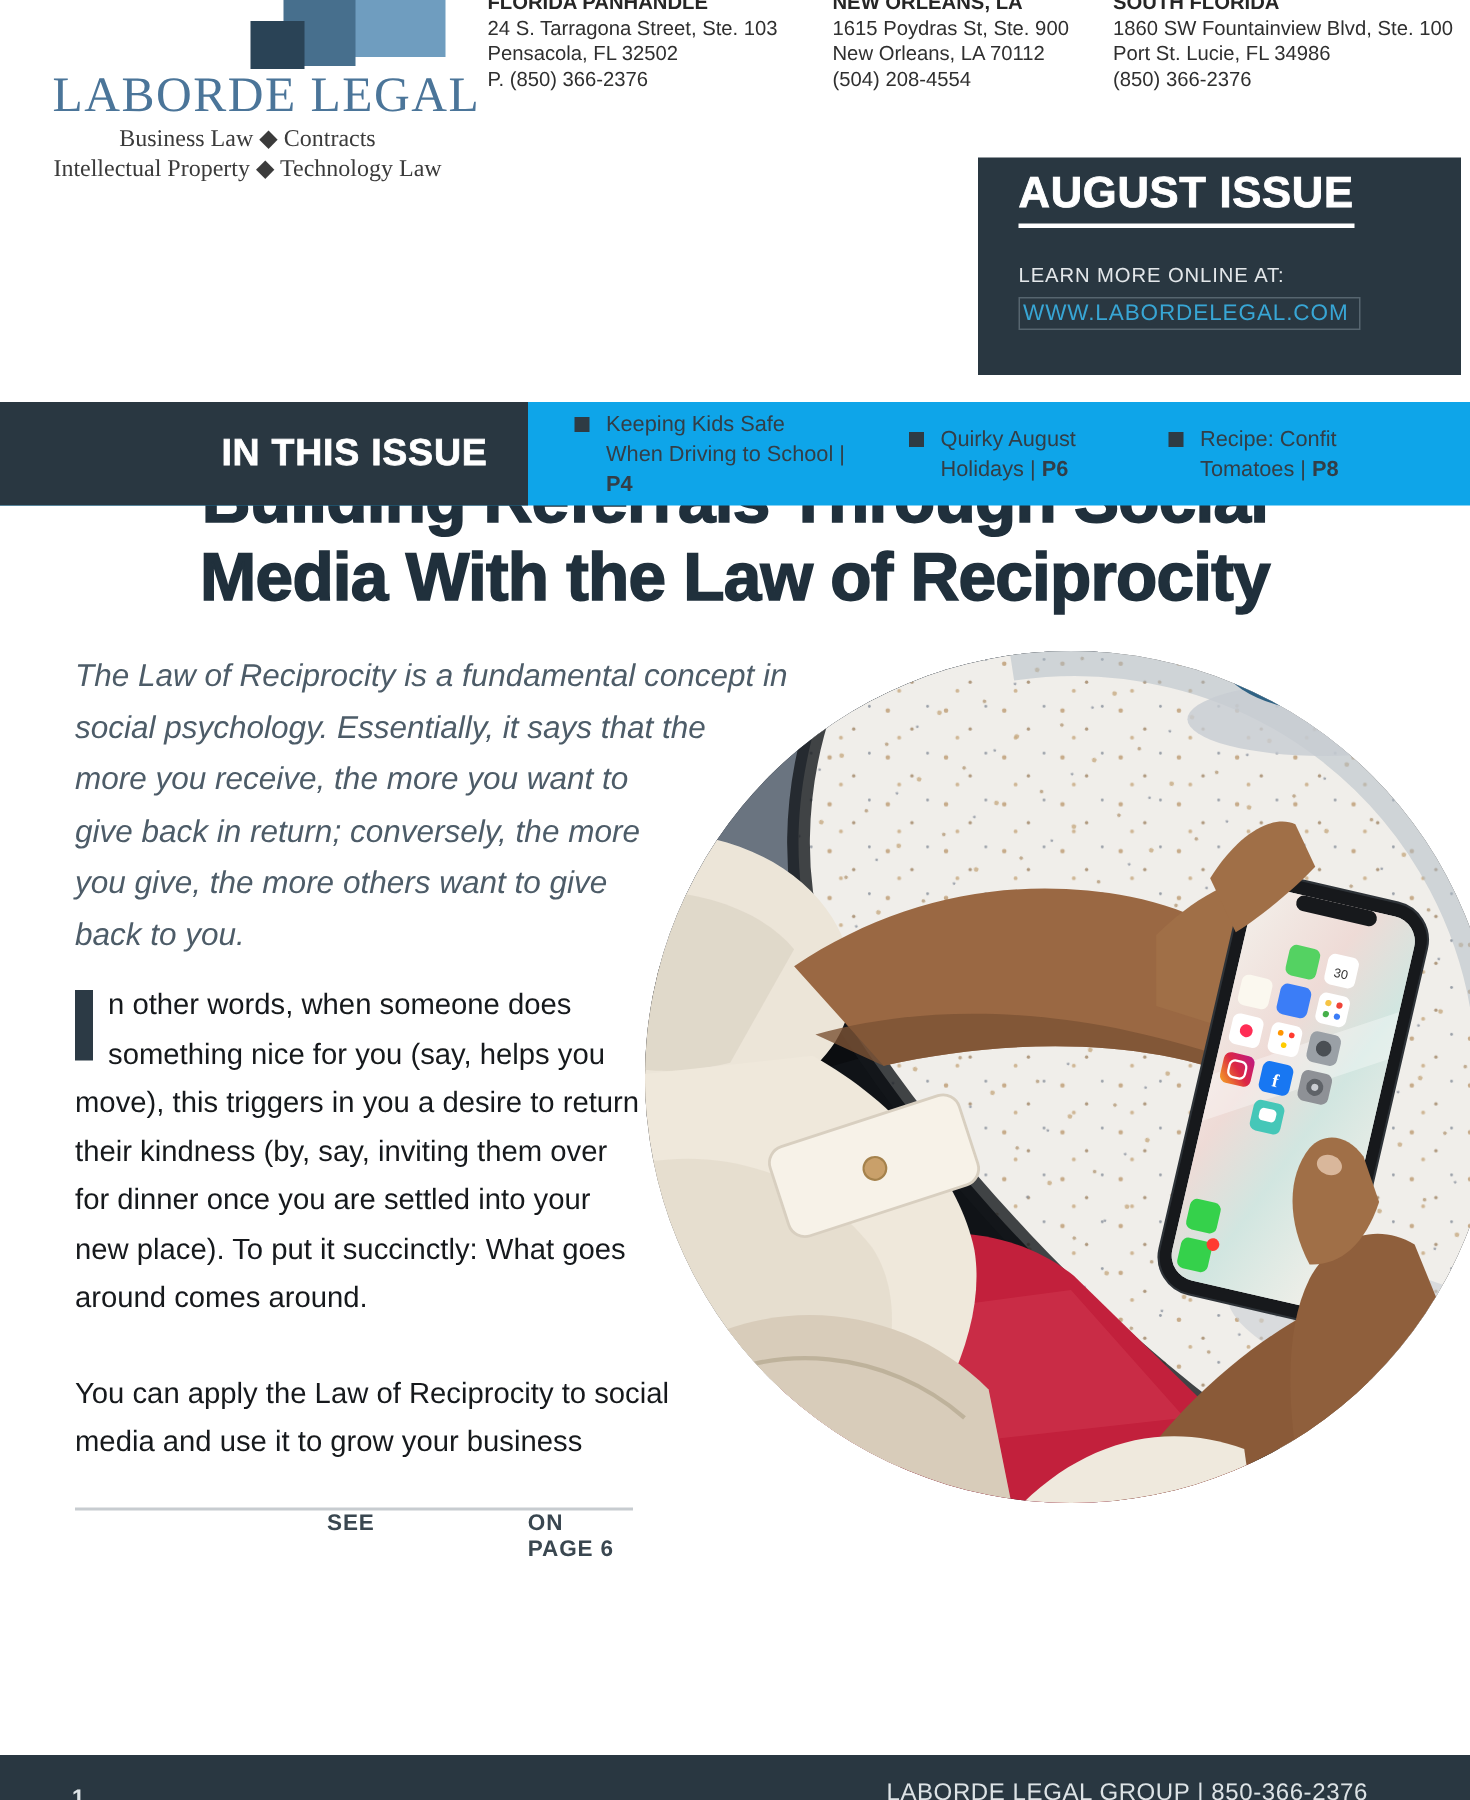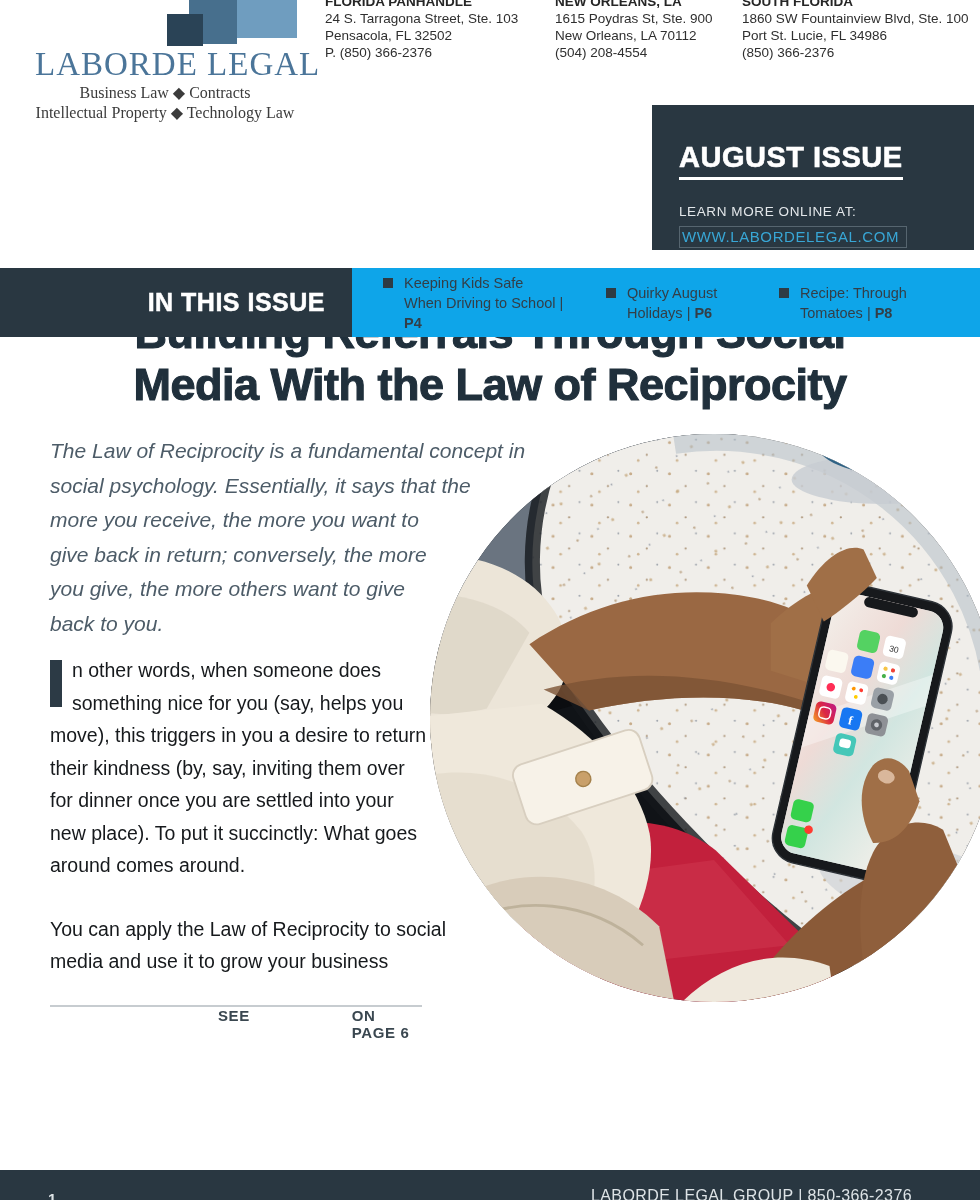--- a/index.html
+++ b/index.html
@@ -12,21 +12,21 @@
   .logo-squares{display:block;width:140px;height:62px;margin:-16px 0 0 128px;}
   .logo-name{font-family:"Liberation Serif",serif;font-size:33px;letter-spacing:1px;
              color:#4b7599;margin-top:0;white-space:nowrap;}
   .logo-tag{font-family:"Liberation Serif",serif;font-size:16px;line-height:20px;color:#3b3b3b;white-space:nowrap;}
   .offices{position:absolute;left:325px;top:-7px;display:flex;}
   .office{font-size:13.5px;line-height:17px;color:#2f2f2f;}
   .office .region{font-weight:bold;color:#262626;}
   .office1{width:230px;} .office2{width:187px;} .office3{width:240px;}
 
   .issue-box{position:absolute;left:652px;top:105px;width:322px;height:145px;
-             background:#293741;color:#ffffff;box-sizing:border-box;padding:36px 0 0 27px;}
+             background:#293741;color:#ffffff;box-sizing:border-box;padding:8px 0 0 27px;}
   .issue-title{display:inline-block;font-size:29px;font-weight:bold;letter-spacing:.5px;
                -webkit-text-stroke:.6px #ffffff;border-bottom:3px solid #ffffff;padding-bottom:3px;}
   .learn-more{margin-top:24px;font-size:13.5px;letter-spacing:.6px;color:#e3e7ea;}
   .site-link{display:inline-block;margin-top:7px;font-size:15px;letter-spacing:.6px;color:#38a6d5;
              border:1px solid #56656f;padding:1px 7px 2px 2px;text-decoration:none;}
 
   
   .toc-bar{position:absolute;left:0;top:268px;width:980px;height:69px;background:#0ea5e9;}
   .toc-label-box{position:absolute;left:0;top:0;width:352px;height:69px;background:#293741;
                  display:flex;align-items:center;justify-content:flex-end;padding-right:27px;box-sizing:border-box;}
@@ -116,21 +116,21 @@
       <div class="toc-item toc-item-1">
         <span class="toc-bullet"></span>
         <span class="toc-text-1"><span>Keeping Kids Safe When Driving to School</span><span> | </span><span class="toc-page">P4</span></span>
       </div>
       <div class="toc-item toc-item-2">
         <span class="toc-bullet"></span>
         <span class="toc-text-2"><span>Quirky August Holidays</span><span> | </span><span class="toc-page">P6</span></span>
       </div>
       <div class="toc-item toc-item-3">
         <span class="toc-bullet"></span>
-        <span class="toc-text-3"><span>Recipe: Through Tomatoes</span><span> | </span><span class="toc-page">P8</span></span>
+        <span class="toc-text-3"><span>Recipe: Confit Tomatoes</span><span> | </span><span class="toc-page">P8</span></span>
       </div>
     </div>
   </div>
 
   <main>
     <h1 class="headline">Building Referrals Through Social Media With the Law of Reciprocity</h1>
 
     <div class="article-body">
 
       <div class="photo-wrap">

